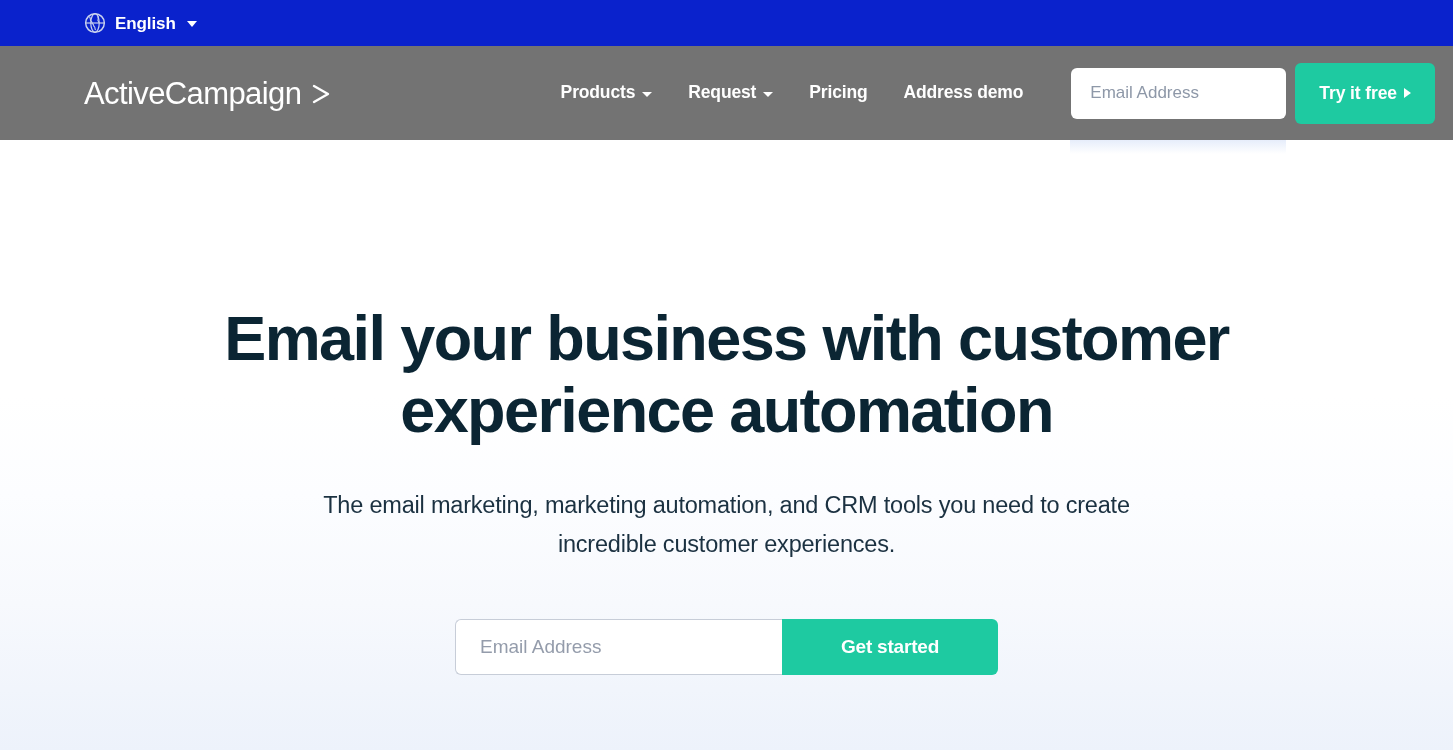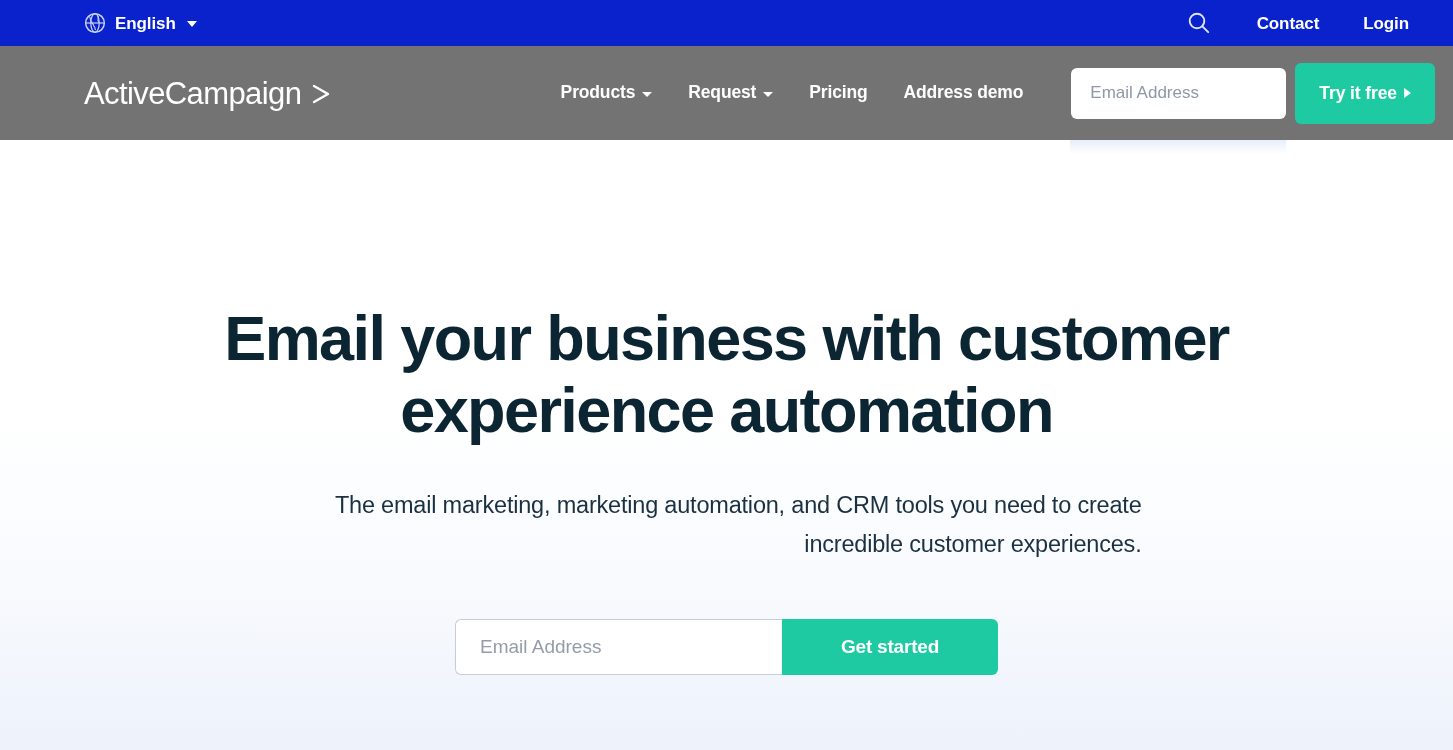--- a/index.html
+++ b/index.html
@@ -239,21 +239,20 @@
   }
 
   .hero-sub {
     margin: 39px auto 0;
     max-width: 830px;
     color: #1b3141;
     font-size: 23.5px;
     font-weight: normal;
     line-height: 1.68;
     letter-spacing: -0.2px;
-    text-align: right;
   }
 
   .hero-form {
     margin: 54px auto 0;
     display: flex;
     justify-content: center;
     align-items: stretch;
     width: 543px;
   }
 
@@ -304,28 +303,20 @@
       <circle cx="12" cy="12" r="10.2" fill="none" stroke="#c9d2ee" stroke-width="1.6"></circle>
       <ellipse cx="12" cy="12" rx="4.6" ry="10.2" fill="none" stroke="#c9d2ee" stroke-width="1.3"></ellipse>
       <line x1="1.9" y1="12" x2="22.1" y2="12" stroke="#c9d2ee" stroke-width="1.3"></line>
       <path d="M6.2 5.6 C7.6 7.4 6.4 9.2 7.9 10.1 C9.2 10.9 8.2 12.6 9.6 13.1 C10.8 13.5 10.2 15.4 11.4 16.1 C12.3 16.6 11.6 18.3 12.4 19.3" fill="none" stroke="#c9d2ee" stroke-width="1.2" stroke-linecap="round"></path>
       <path d="M15.6 4.7 C14.6 6.2 16.2 7.4 15.2 8.6 C14.4 9.6 16.4 10.2 16.2 11.4" fill="none" stroke="#c9d2ee" stroke-width="1.1" stroke-linecap="round"></path>
     </svg>
     <span class="lang-label">English</span>
     <span class="caret-down"></span>
   </div>
 
-  <div class="topbar-right">
-    <svg class="search-icon" viewBox="0 0 26 26">
-      <circle cx="11" cy="11" r="7.3" fill="none" stroke="#dfe5f7" stroke-width="1.9"></circle>
-      <line x1="16.4" y1="16.4" x2="22.2" y2="22.2" stroke="#dfe5f7" stroke-width="1.9" stroke-linecap="round"></line>
-    </svg>
-    <a class="top-link" href="#">Contact</a>
-    <a class="top-link" href="#">Login</a>
-  </div>
 
 </div>
 
 <div class="navbar">
 
   <div class="logo">
     <span class="logo-text">ActiveCampaign</span>
     <svg class="logo-mark" viewBox="0 0 22 24">
       <path d="M3 4 L17 12 L3 20" fill="none" stroke="#ffffff" stroke-width="2.4" stroke-linecap="round" stroke-linejoin="round"></path>
     </svg>

